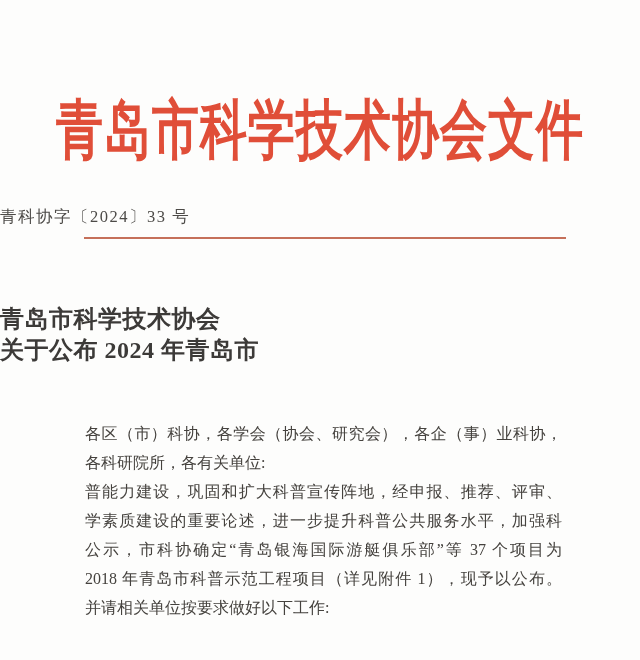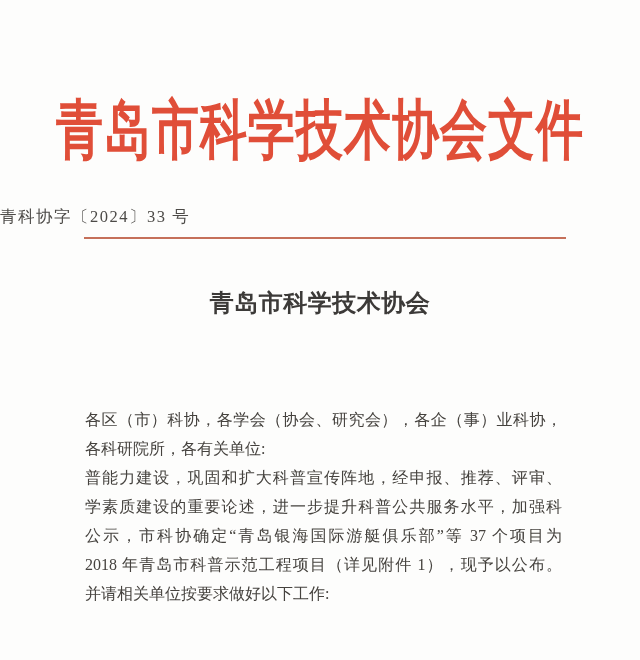--- a/index.html
+++ b/index.html
@@ -46,34 +46,34 @@
     position: absolute;
     top: 237px;
     left: 84px;
     width: 482px;
     height: 2px;
     background: #c5705a;
   }
   
   .doc-title {
     position: absolute;
-    top: 288px;
+    top: 304px;
     left: 0;
     width: 640px;
-    text-align: center;
+    text-align: left;
     font-size: 24px;
     font-weight: bold;
     line-height: 31px;
     letter-spacing: 0.5px;
     color: #3c3a38;
   }
   
   .body-text {
     position: absolute;
-    top: 405px;
+    top: 419px;
     left: 85px;
     width: 477px;
     font-size: 16px;
     color: #45423e;
   }
   .body-text .line {
     height: 29px;
     line-height: 29px;
     white-space: nowrap;
     overflow: visible;
@@ -93,20 +93,21 @@
 <div id="page">
 
   <div class="masthead" style="color: rgb(224, 78, 56);">青岛市科学技术协会文件</div>
 
   <div class="doc-number">青科协字〔2024〕33 号</div>
 
   <div class="divider" style="background: rgb(197, 112, 90);"></div>
 
   <div class="doc-title">
     <div>青岛市科学技术协会</div>
+    <div>关于公布 2024 年青岛市</div>
   </div>
 
   <div class="body-text">
     <div class="line fill">各区（市）科协，各学会（协会、研究会），各企（事）业科协，</div>
     <div class="line">各科研院所，各有关单位:</div>
     <div class="line fill">普能力建设，巩固和扩大科普宣传阵地，经申报、推荐、评审、</div>
     <div class="line fill">学素质建设的重要论述，进一步提升科普公共服务水平，加强科</div>
     <div class="line fill">公示，市科协确定“青岛银海国际游艇俱乐部”等 37 个项目为</div>
     <div class="line fill">2018 年青岛市科普示范工程项目（详见附件 1），现予以公布。</div>
     <div class="line">并请相关单位按要求做好以下工作:</div>

